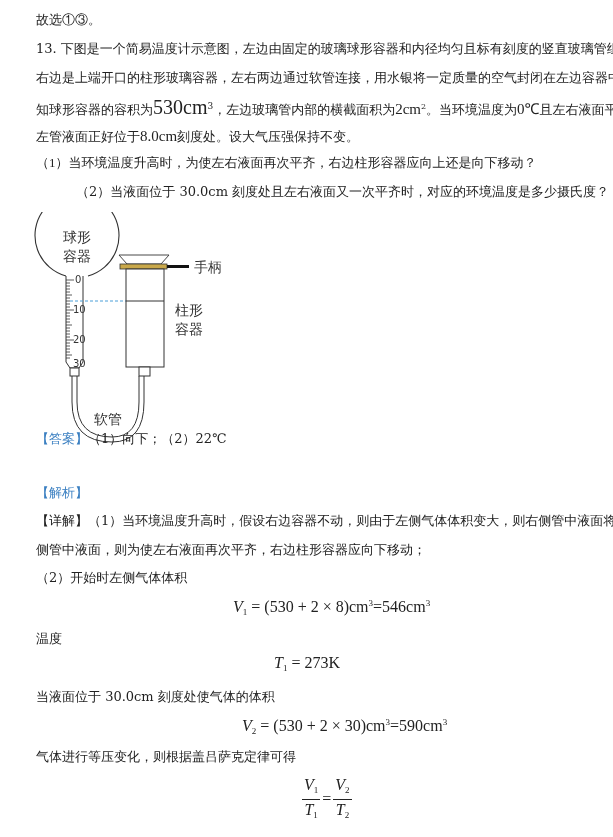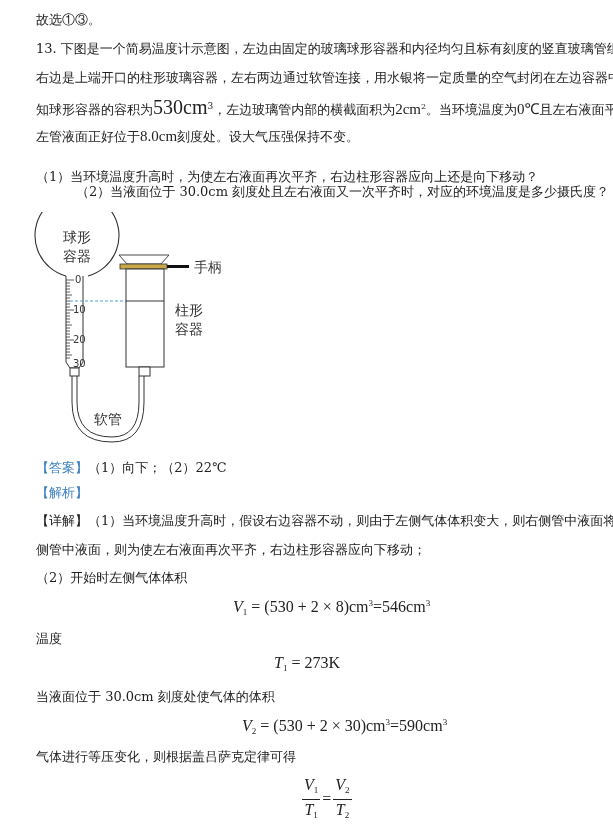--- a/index.html
+++ b/index.html
@@ -33,21 +33,21 @@
     <span>下图是一个简易温度计示意图，左边由固定的玻璃球形容器和内径均匀且标有刻度的竖直玻璃管组成，</span>
   </div>
   <div class="line" style="top:70px;">右边是上端开口的柱形玻璃容器，左右两边通过软管连接，用水银将一定质量的空气封闭在左边容器中。已</div>
   <div class="line" style="top:98px;">
     <span>知球形容器的容积为</span><span class="num" style="font-size:20px;">530cm</span><sup style="font-size:9px;">3</sup><span>，左边玻璃管内部的横截面积为</span><span class="num">2cm</span><sup style="font-size:8px;">2</sup><span>。当环境温度为</span><span class="num">0℃</span><span>且左右液面平齐时，</span>
   </div>
   <div class="line" style="top:128px;">
     <span>左管液面正好位于</span><span class="num">8.0cm</span><span>刻度处。设大气压强保持不变。</span>
   </div>
 
-  <div class="line" style="top:169px;">（1）当环境温度升高时，为使左右液面再次平齐，右边柱形容器应向上还是向下移动？</div>
+  <div class="line" style="top:155px;font-family:Liberation Serif, serif;">（1）当环境温度升高时，为使左右液面再次平齐，右边柱形容器应向上还是向下移动？</div>
   <div class="line" style="top:184px;margin-left:40px;">（2）当液面位于 30.0cm 刻度处且左右液面又一次平齐时，对应的环境温度是多少摄氏度？</div>
 
   <svg id="diagram" viewBox="0 0 240 240">
 
     <path d="M44,64 A42,42 0 1 1 66,64" fill="none" stroke="#333" stroke-width="1.1"></path>
     <text x="55" y="30" font-size="14" text-anchor="middle">球形</text>
     <text x="55" y="49" font-size="14" text-anchor="middle">容器</text>
 
     <g>
       <line x1="44" y1="64" x2="44" y2="150" stroke="#333" stroke-width="1"></line>
@@ -103,21 +103,21 @@
     <text x="153" y="103" font-size="14">柱形</text>
     <text x="153" y="122" font-size="14">容器</text>
 
     <g fill="none" stroke="#333" stroke-width="1">
       <path d="M50,164 L50,190 Q50,230 90,230 Q122,230 122,190 L122,164"></path>
       <path d="M55,164 L55,190 Q55,225 90,225 Q117,225 117,190 L117,164"></path>
     </g>
     <text x="86" y="212" font-size="14" text-anchor="middle">软管</text>
   </svg>
 
-  <div class="line" style="top:460px;">
+  <div class="line" style="top:431px;">
     <span class="blue">【答案】</span><span>（1）向下；（2）22℃</span>
   </div>
   <div class="line blue" style="top:485px;">【解析】</div>
 
   <div class="line" style="top:513px;">
     <span>【详解】</span><span>（1）当环境温度升高时，假设右边容器不动，则由于左侧气体体积变大，则右侧管中液面将高于左</span>
   </div>
   <div class="line" style="top:542px;">侧管中液面，则为使左右液面再次平齐，右边柱形容器应向下移动；</div>
 
   <div class="line" style="top:570px;">（2）开始时左侧气体体积</div>

